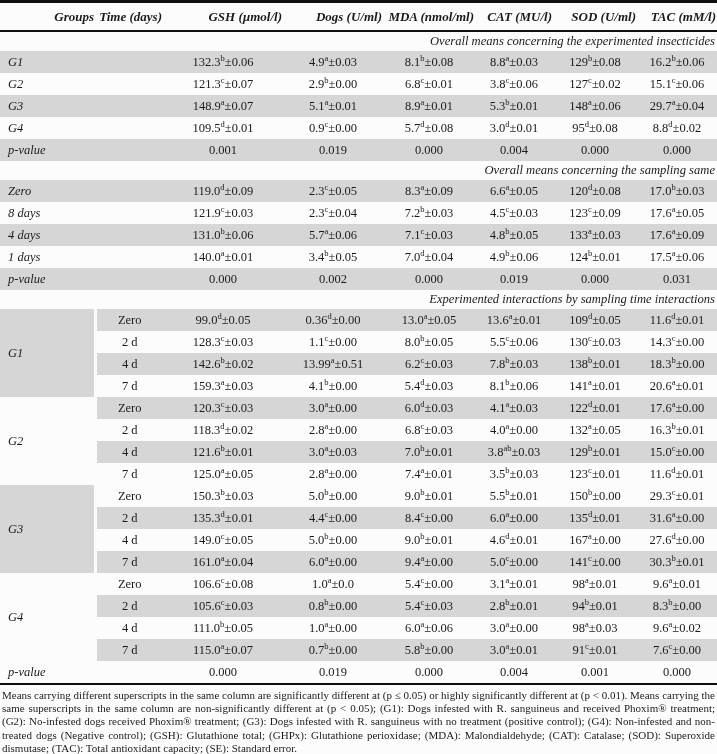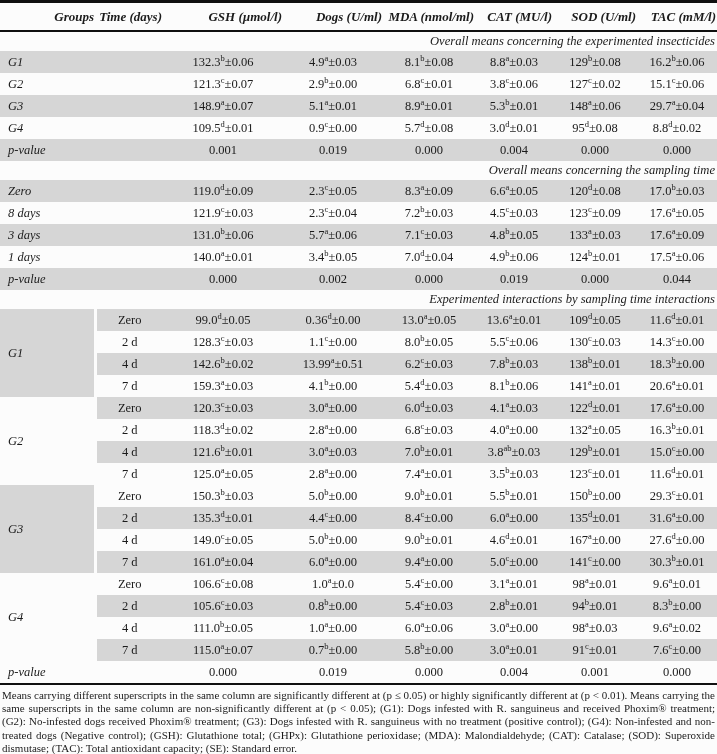--- a/index.html
+++ b/index.html
@@ -118,42 +118,42 @@
         <tr>
           <td class="lbl shade" colspan="2">p-value</td>
           <td class="shade">0.001</td>
           <td class="shade">0.019</td>
           <td class="shade">0.000</td>
           <td class="shade">0.004</td>
           <td class="shade">0.000</td>
           <td class="shade">0.000</td>
         </tr>
         <tr class="section-row">
-          <td colspan="8">Overall means concerning the sampling time</td>
+          <td colspan="8">Overall means concerning the sampling same</td>
         </tr>
         <tr>
           <td class="lbl shade" colspan="2">Zero</td>
           <td class="shade">119.0<sup>d</sup>±0.09</td>
           <td class="shade">2.3<sup>c</sup>±0.05</td>
           <td class="shade">8.3<sup>a</sup>±0.09</td>
           <td class="shade">6.6<sup>a</sup>±0.05</td>
           <td class="shade">120<sup>d</sup>±0.08</td>
           <td class="shade">17.0<sup>b</sup>±0.03</td>
         </tr>
         <tr>
           <td class="lbl" colspan="2">8 days</td>
           <td>121.9<sup>c</sup>±0.03</td>
           <td>2.3<sup>c</sup>±0.04</td>
           <td>7.2<sup>b</sup>±0.03</td>
           <td>4.5<sup>c</sup>±0.03</td>
           <td>123<sup>c</sup>±0.09</td>
           <td>17.6<sup>a</sup>±0.05</td>
         </tr>
         <tr>
-          <td class="lbl shade" colspan="2">3 days</td>
+          <td class="lbl shade" colspan="2">4 days</td>
           <td class="shade">131.0<sup>b</sup>±0.06</td>
           <td class="shade">5.7<sup>a</sup>±0.06</td>
           <td class="shade">7.1<sup>c</sup>±0.03</td>
           <td class="shade">4.8<sup>b</sup>±0.05</td>
           <td class="shade">133<sup>a</sup>±0.03</td>
           <td class="shade">17.6<sup>a</sup>±0.09</td>
         </tr>
         <tr>
           <td class="lbl" colspan="2">1 days</td>
           <td>140.0<sup>a</sup>±0.01</td>
@@ -163,21 +163,21 @@
           <td>124<sup>b</sup>±0.01</td>
           <td>17.5<sup>a</sup>±0.06</td>
         </tr>
         <tr>
           <td class="lbl shade" colspan="2">p-value</td>
           <td class="shade">0.000</td>
           <td class="shade">0.002</td>
           <td class="shade">0.000</td>
           <td class="shade">0.019</td>
           <td class="shade">0.000</td>
-          <td class="shade">0.044</td>
+          <td class="shade">0.031</td>
         </tr>
         <tr class="section-row">
           <td colspan="8">Experimented interactions by sampling time interactions</td>
         </tr>
         <tr>
           <td class="grp shade" rowspan="4">G1</td>
           <td class="time shade">Zero</td>
           <td class="shade">99.0<sup>d</sup>±0.05</td>
           <td class="shade">0.36<sup>d</sup>±0.00</td>
           <td class="shade">13.0<sup>a</sup>±0.05</td>

